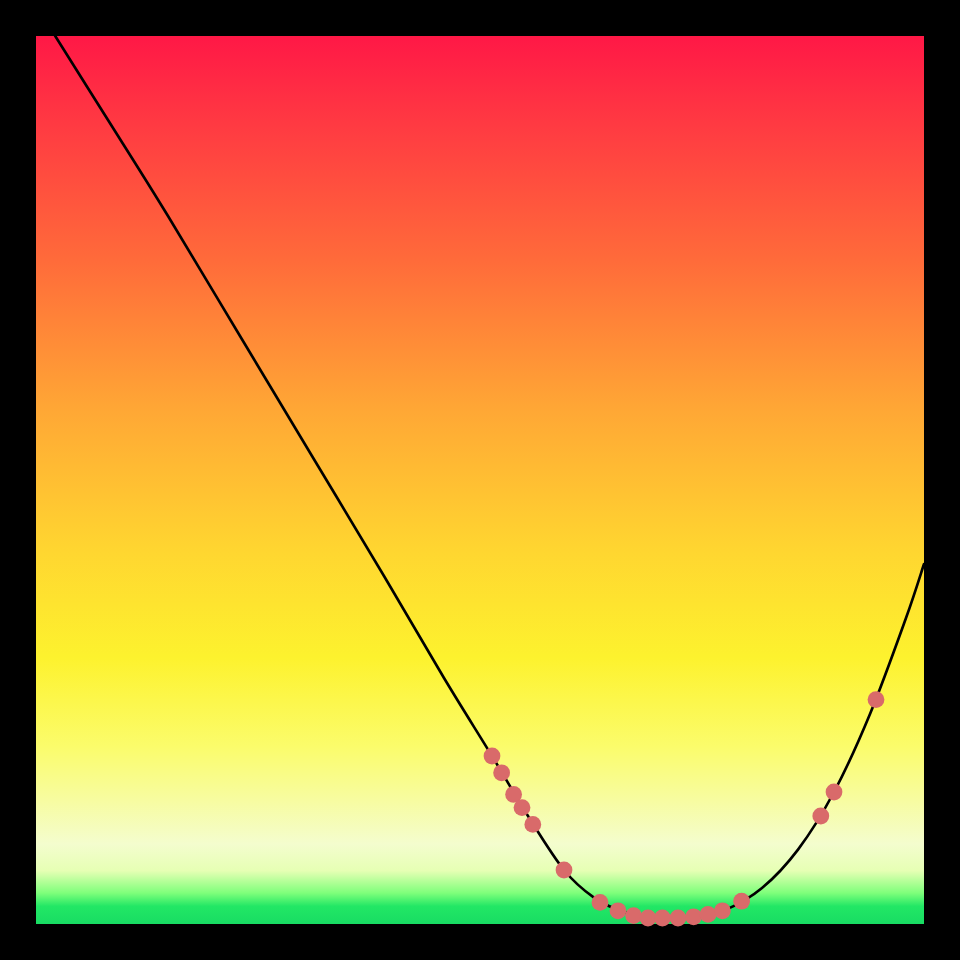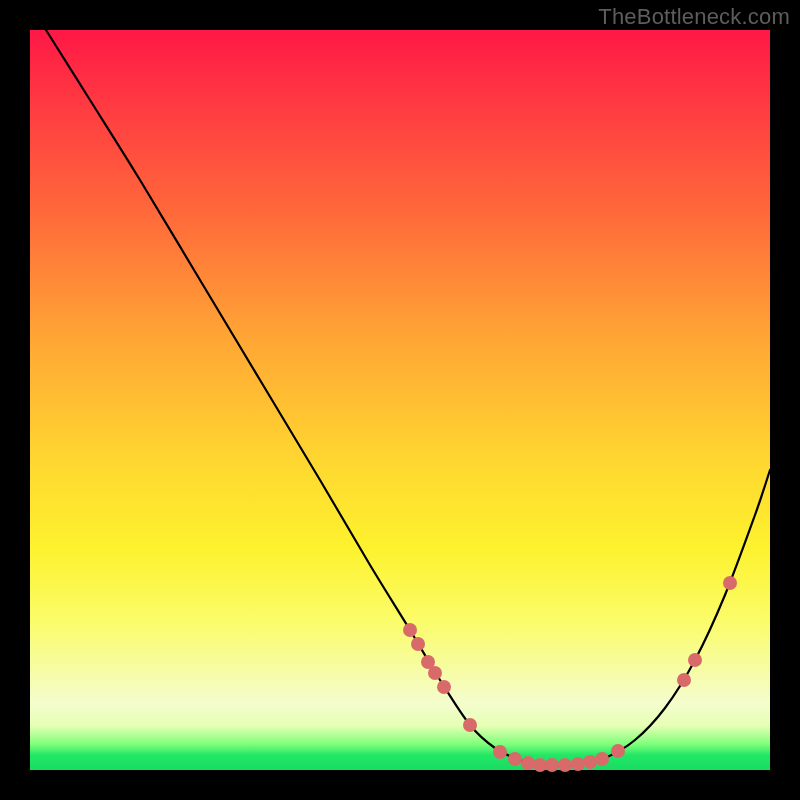--- a/index.html
+++ b/index.html
@@ -97,14 +97,13 @@
         <circle cx="548" cy="734" r="7" class="marker"></circle>
         <circle cx="560" cy="732" r="7" class="marker"></circle>
         <circle cx="572" cy="729" r="7" class="marker"></circle>
         <circle cx="588" cy="721" r="7" class="marker"></circle>
         <circle cx="654" cy="650" r="7" class="marker"></circle>
         <circle cx="665" cy="630" r="7" class="marker"></circle>
         <circle cx="700" cy="553" r="7" class="marker"></circle>
       </g>
   </svg>
 
-  <div class="watermark">TheBottleneck.com</div>
 </div>
 
 </body></html>

